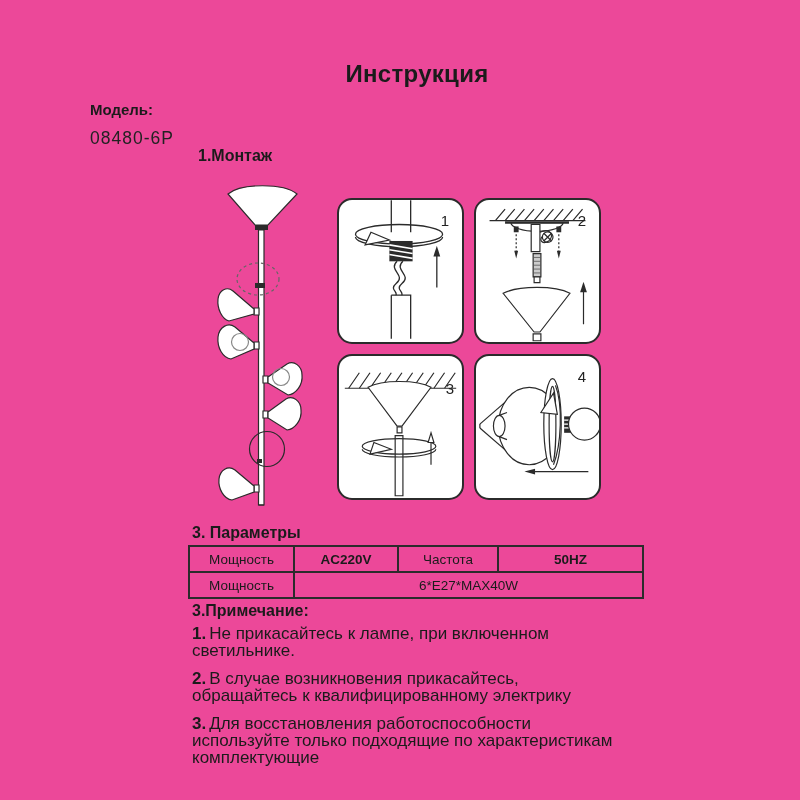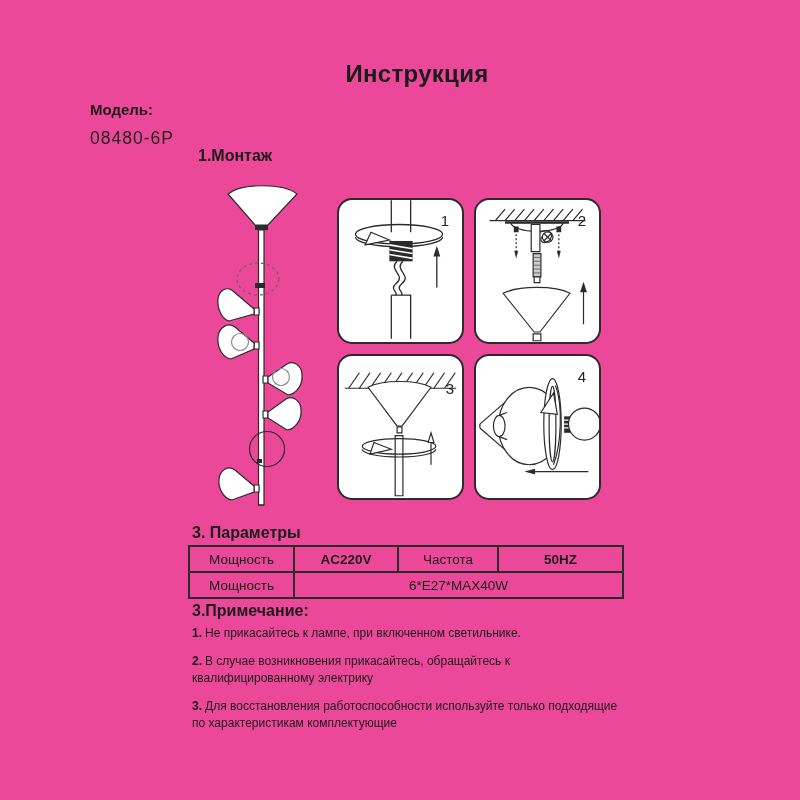--- a/index.html
+++ b/index.html
@@ -28,26 +28,26 @@
   .panel { position:relative; border:2px solid #2b2b2b; border-radius:15px;
     background:#fff; overflow:hidden; }
   .panel svg { display:block; width:100%; height:100%; }
   .step-num { position:absolute; top:12px; right:13px; font-size:15px; color:#222;
     font-family:"Liberation Sans", sans-serif; }
   .step-num.low { top:24px; right:8px; }
 
   .params-table { position:absolute; top:545px; left:188px; border-collapse:collapse; }
   .params-table td { border:2px solid #2b2b2b; text-align:center; vertical-align:middle;
     height:26px; font-size:13.5px; padding:0 4px; }
-  .col-a { width:105px; } .col-b { width:104px;margin-top:16px; } .col-c { width:100px; } .col-d { width:125px; }
+  .col-a { width:105px; } .col-b { width:104px;margin-top:16px; } .col-c { width:100px; } .col-d { width:145px; }
   .bold-val { font-weight:bold; }
   .power-label { font-size:15.5px; }
 
   .notes { position:absolute; top:625px; left:192px; width:434px; }
-  .note { font-size:12px; line-height:17px; margin-bottom:11px; color:#1b1b1b; }
+  .note { font-size:17px; line-height:17px; margin-bottom:11px; color:#1b1b1b; }
   .note b { margin-right:3px; }
 
   svg path, svg line, svg circle, svg ellipse, svg rect, svg polyline {
     vector-effect:non-scaling-stroke; }
 </style>
 </head>
 <body>
 
 <div class="page">
 

